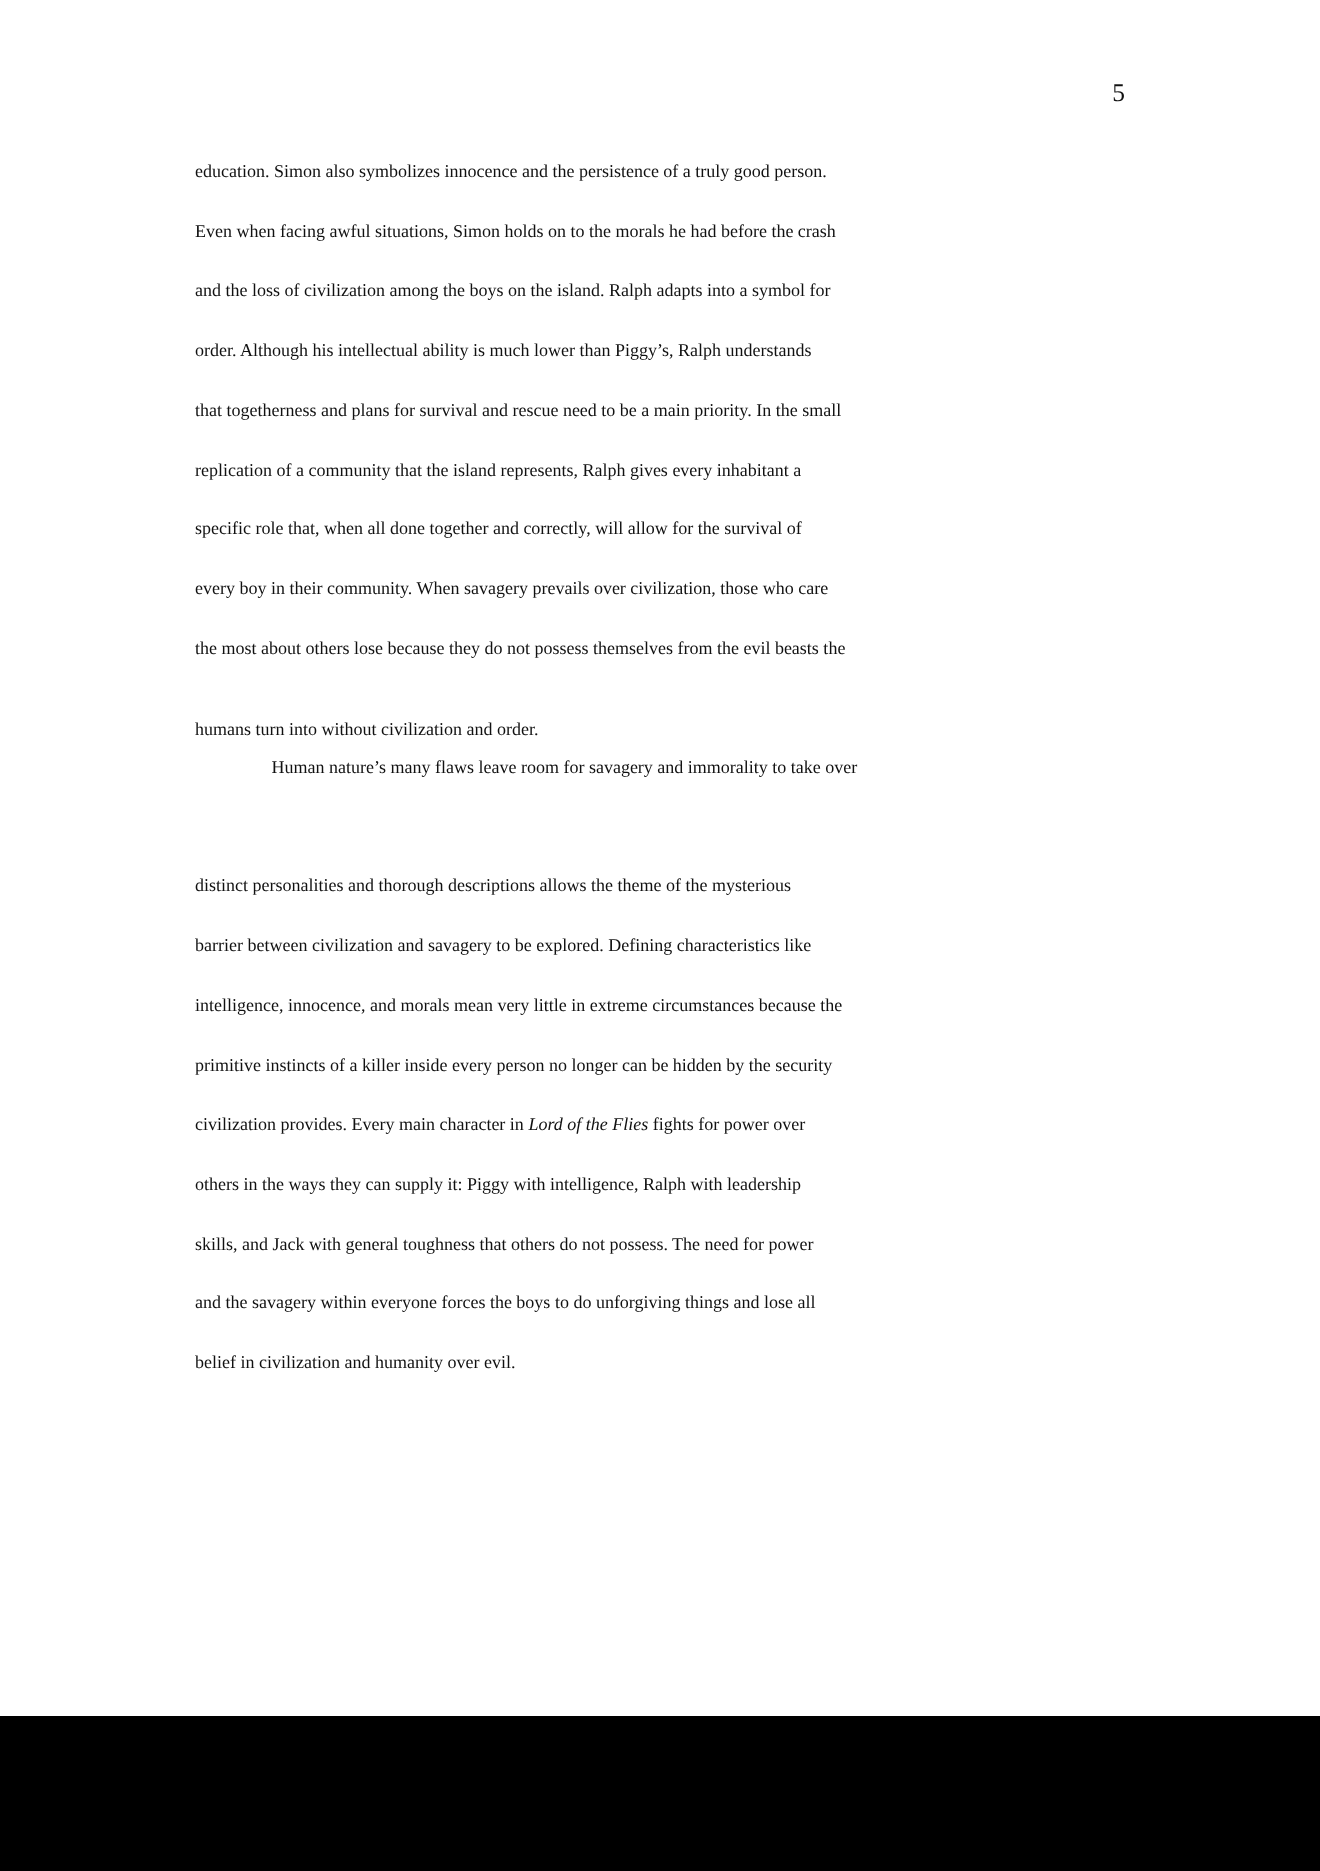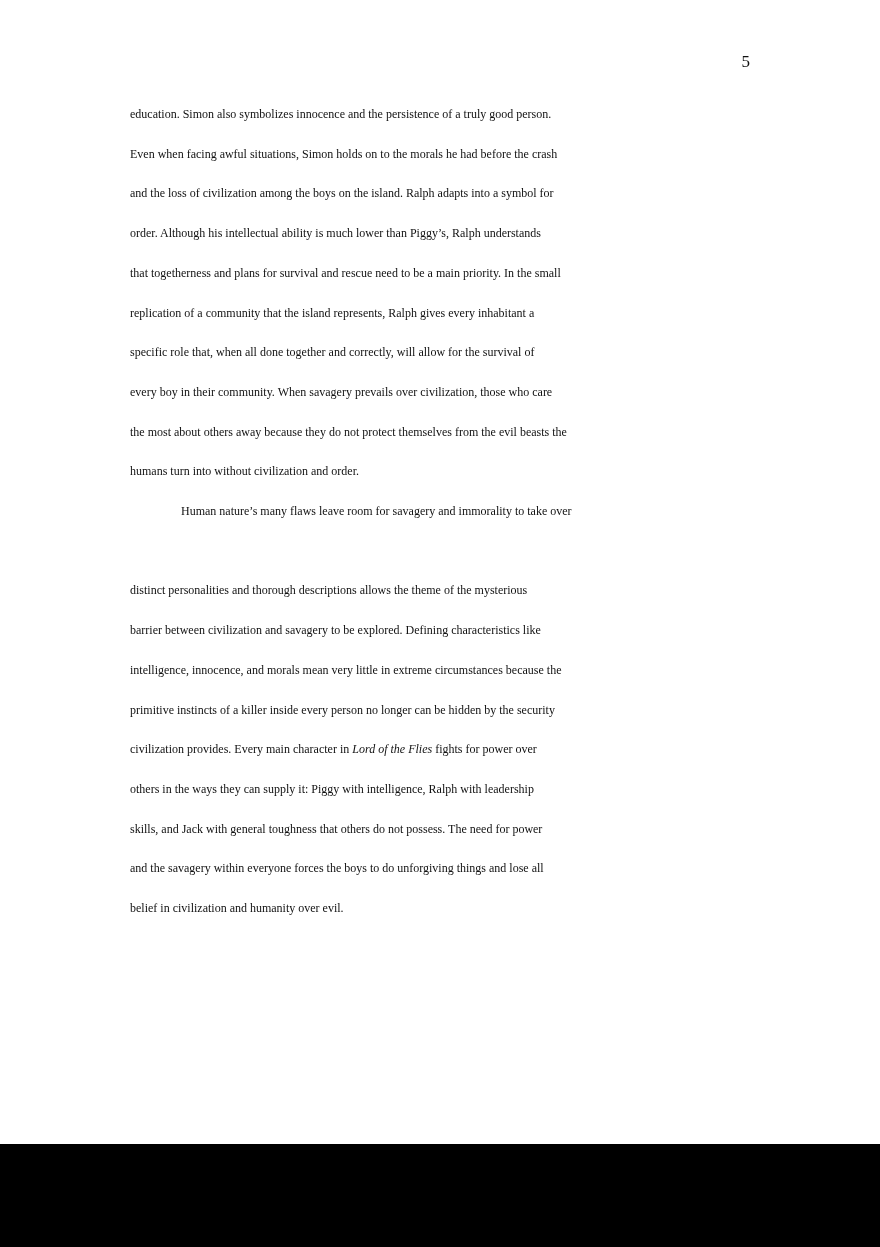--- a/index.html
+++ b/index.html
@@ -33,22 +33,22 @@
   <div class="page-number">5</div>
 
   <div class="line" style="top:104px">education. Simon also symbolizes innocence and the persistence of a truly good person.</div>
   <div class="line" style="top:144px">Even when facing awful situations, Simon holds on to the morals he had before the crash</div>
   <div class="line" style="top:183px">and the loss of civilization among the boys on the island. Ralph adapts into a symbol for</div>
   <div class="line" style="top:223px">order. Although his intellectual ability is much lower than Piggy’s, Ralph understands</div>
   <div class="line" style="top:263px">that togetherness and plans for survival and rescue need to be a main priority. In the small</div>
   <div class="line" style="top:303px">replication of a community that the island represents, Ralph gives every inhabitant a</div>
   <div class="line" style="top:342px">specific role that, when all done together and correctly, will allow for the survival of</div>
   <div class="line" style="top:382px">every boy in their community. When savagery prevails over civilization, those who care</div>
-  <div class="line" style="top:422px">the most about others away because they do not protect themselves from the evil beasts the</div>
-  <div class="line" style="top:461px">humans turn into without civilization and order.</div>
+  <div class="line" style="top:422px">the most about others lose because they do not possess themselves from the evil beasts the</div>
+  <div class="line" style="top:476px">humans turn into without civilization and order.</div>
 
   <div class="line indent" style="top:501px">Human nature’s many flaws leave room for savagery and immorality to take over</div>
   <div class="line" style="top:580px">distinct personalities and thorough descriptions allows the theme of the mysterious</div>
   <div class="line" style="top:620px">barrier between civilization and savagery to be explored. Defining characteristics like</div>
   <div class="line" style="top:660px">intelligence, innocence, and morals mean very little in extreme circumstances because the</div>
   <div class="line" style="top:700px">primitive instincts of a killer inside every person no longer can be hidden by the security</div>
   <div class="line" style="top:739px"><span>civilization provides. Every main character in </span><i>Lord of the Flies</i><span> fights for power over</span></div>
   <div class="line" style="top:779px">others in the ways they can supply it: Piggy with intelligence, Ralph with leadership</div>
   <div class="line" style="top:819px">skills, and Jack with general toughness that others do not possess. The need for power</div>
   <div class="line" style="top:858px">and the savagery within everyone forces the boys to do unforgiving things and lose all</div>

